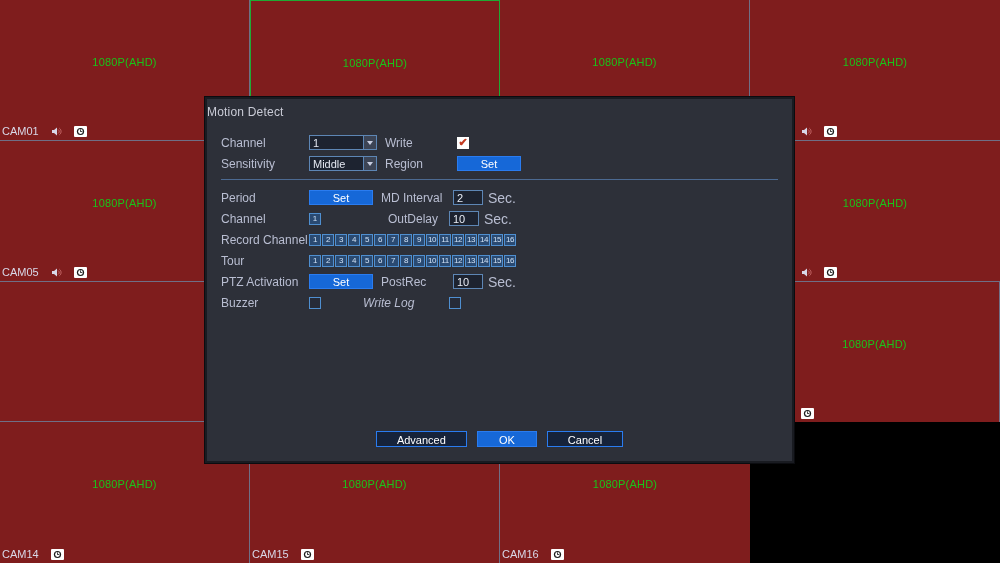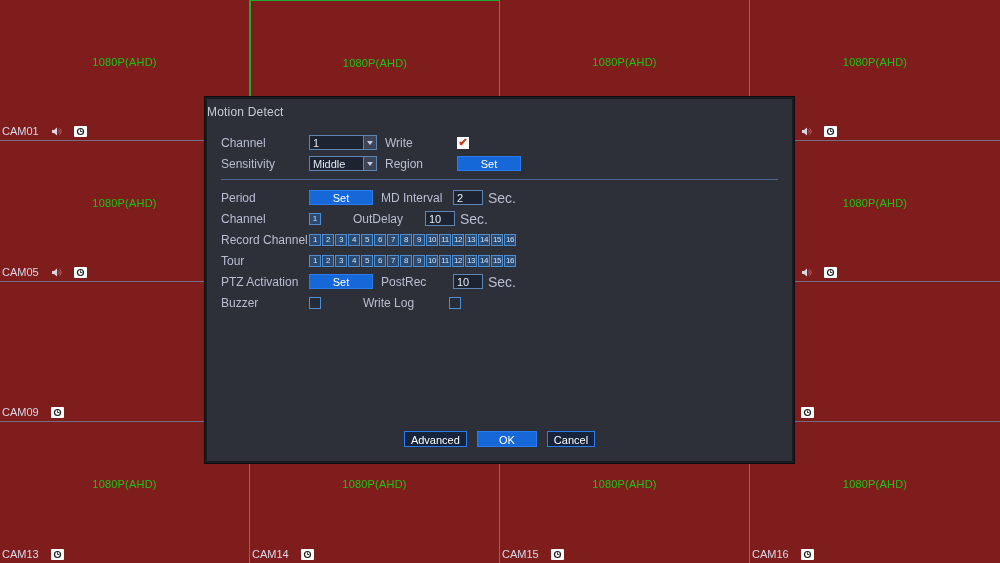--- a/index.html
+++ b/index.html
@@ -273,21 +273,21 @@
   .btn-foot {
     height: 16px;
     line-height: 16px;
     font-size: 11px;
     text-align: center;
     color: #ffffff;
     background: #1f2b3d;
     border: 1px solid #2a7cf0;
     box-sizing: border-box;
     cursor: pointer;
-    padding: 0 6px;
+    padding: 0 20px;
     white-space: nowrap;
   }
   .btn-foot.primary {
     background: #1668d8;
     width: 60px;
     padding: 0;
   }
   .btn-foot.plain { background: #16233a; }
 </style>
 </head>
@@ -383,33 +383,20 @@
         <span class="rec-icon">
           <svg width="11" height="9" viewBox="0 0 11 9">
             <circle cx="5.5" cy="4.5" r="3.6" fill="#1b1b1b"></circle>
             <circle cx="5.5" cy="4.5" r="2.4" fill="#ffffff"></circle>
             <rect x="5.2" y="2.3" width="0.8" height="2.4" fill="#1b1b1b"></rect>
             <rect x="5.4" y="4.2" width="2.0" height="0.8" fill="#1b1b1b"></rect>
           </svg>
         </span>
       </div>
     </div>
-    <div class="cell">
-      <div class="cam-bar">
-        <span class="cam-name">CAM09</span>
-        <span class="rec-icon">
-          <svg width="11" height="9" viewBox="0 0 11 9">
-            <circle cx="5.5" cy="4.5" r="3.6" fill="#1b1b1b"></circle>
-            <circle cx="5.5" cy="4.5" r="2.4" fill="#ffffff"></circle>
-            <rect x="5.2" y="2.3" width="0.8" height="2.4" fill="#1b1b1b"></rect>
-            <rect x="5.4" y="4.2" width="2.0" height="0.8" fill="#1b1b1b"></rect>
-          </svg>
-        </span>
-      </div>
-    </div>
     <div class="cell"></div>
     <div class="cell"></div>
     <div class="cell col4">
       <div class="cam-bar">
         <span class="cam-name">CAM12</span>
         <span class="rec-icon">
           <svg width="11" height="9" viewBox="0 0 11 9">
             <circle cx="5.5" cy="4.5" r="3.6" fill="#1b1b1b"></circle>
             <circle cx="5.5" cy="4.5" r="2.4" fill="#ffffff"></circle>
             <rect x="5.2" y="2.3" width="0.8" height="2.4" fill="#1b1b1b"></rect>
@@ -514,21 +501,21 @@
       <span class="lbl">Period</span>
       <div class="btn-blue btn-set">Set</div>
       <span class="mid-lbl">MD Interval</span>
       <input class="tinput" value="2" style="">
       <span class="sec">Sec.</span>
     </div>
 
     <div class="row">
       <span class="lbl">Channel</span>
       <span class="alarmout-box">1</span>
-      <span class="mid-lbl" style="margin-left:32px;">OutDelay</span>
+      <span class="mid-lbl" style="margin-left:56px;text-align:center;">OutDelay</span>
       <input class="tinput" value="10" style="">
       <span class="sec">Sec.</span>
     </div>
 
     <div class="row">
       <span class="lbl">Record Channel</span>
       <div class="chan-strip" id="record-strip">
           <span class="chan-box">1</span>
           <span class="chan-box">2</span>
           <span class="chan-box">3</span>
@@ -575,21 +562,21 @@
       <div class="btn-blue btn-set">Set</div>
       <span class="mid-lbl">PostRec</span>
       <input class="tinput" value="10" style="">
       <span class="sec">Sec.</span>
     </div>
 
 
     <div class="row">
       <span class="lbl">Buzzer</span>
       <span class="cbox"></span>
-      <span class="mid-lbl" style="margin-left:42px;width:86px;">Write Log</span>
+      <span class="mid-lbl" style="margin-left:42px;width:86px;font-style:italic;">Write Log</span>
       <span class="cbox"></span>
     </div>
 
 
   </div>
 
   <div class="footer">
     <div class="btn-foot plain">Advanced</div>
     <div class="btn-foot primary">OK</div>
     <div class="btn-foot plain">Cancel</div>

